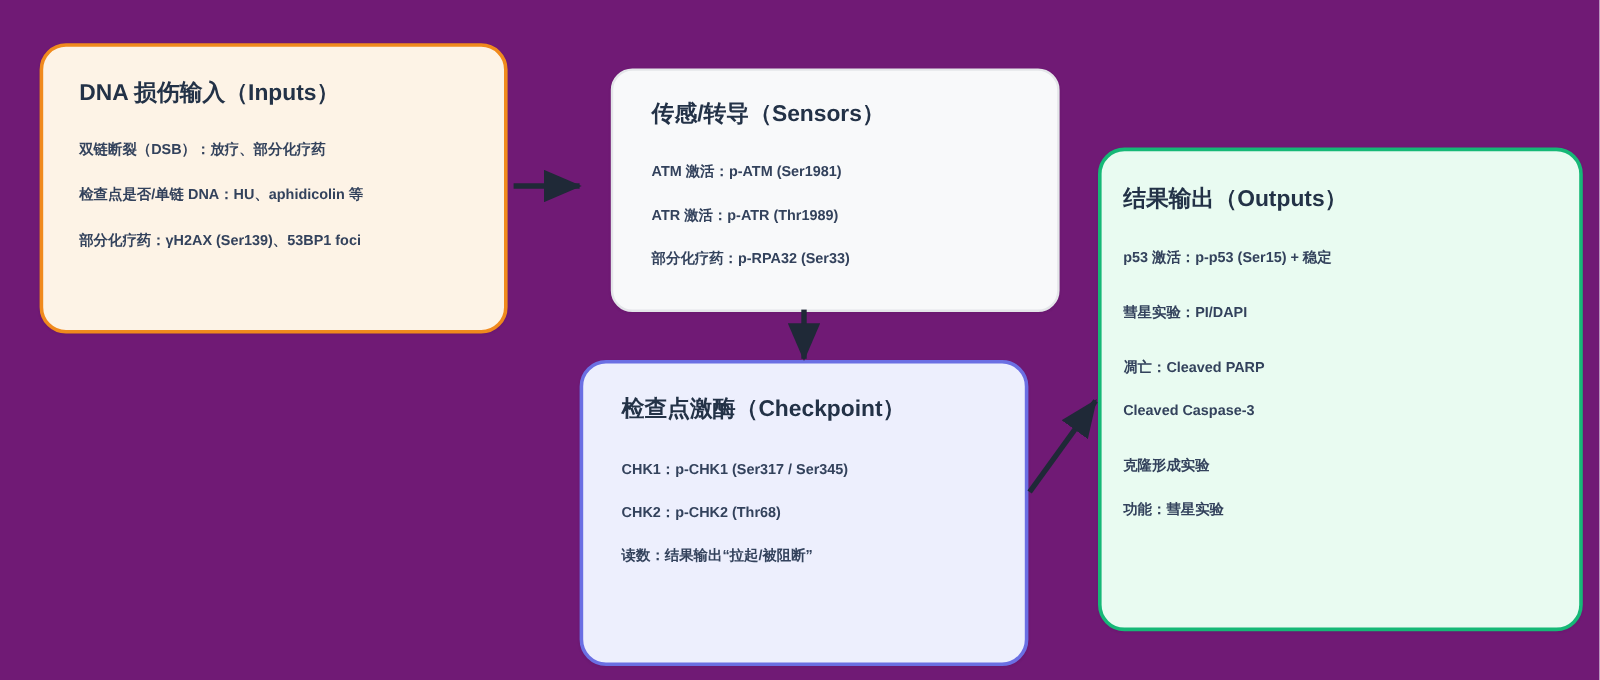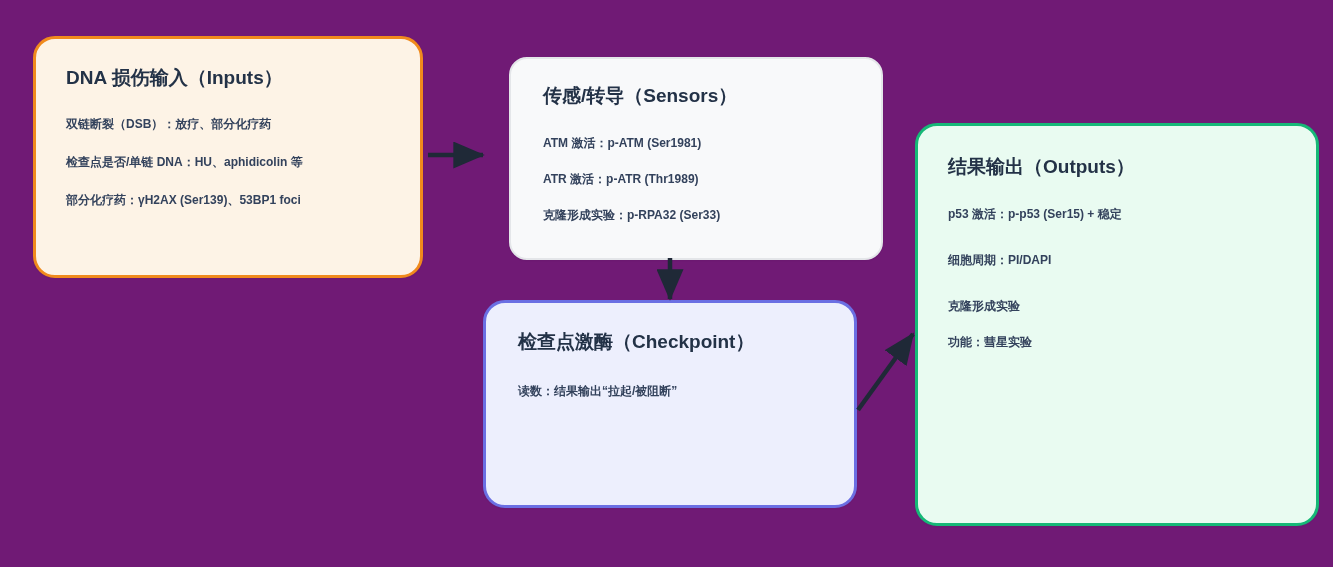--- a/index.html
+++ b/index.html
@@ -52,34 +52,34 @@
     background: #F8F9FA;
     border: 2px solid #E4E6E9;
     border-radius: 18px;
     padding: 24px 32px;
   }
   .node-sensors .node-title { margin-bottom: 16px; }
   .node-sensors .node-line { line-height: 36px; }
   
   .node-checkpoint {
     left: 483px; top: 300px;
-    width: 374px; height: 208px;
+    width: 374px; height: 255px;
     background: #EDEFFD;
     border: 3px solid #6B6FE3;
     padding: 26px 32px;
   }
   .node-checkpoint .node-title { margin-bottom: 18px; }
   .node-checkpoint .node-line { line-height: 36px; }
   
   .node-outputs {
     left: 915px; top: 123px;
     width: 404px; height: 403px;
     background: #E9FBF1;
     border: 3px solid #16B877;
-    padding: 28px 30px;
+    padding: 28px 18px;
   }
   .node-outputs .node-title { margin-bottom: 16px; }
   .node-outputs .node-line { line-height: 36px; }
   .line-group + .line-group { margin-top: 10px; }
   
   .edges-layer {
     position: absolute;
     left: 0; top: 0;
     pointer-events: none;
   }
@@ -93,35 +93,41 @@
     <div class="node-title">DNA 损伤输入（Inputs）</div>
     <div class="node-line">双链断裂（DSB）：放疗、部分化疗药</div>
     <div class="node-line">检查点是否/单链 DNA：HU、aphidicolin 等</div>
     <div class="node-line">部分化疗药：γH2AX (Ser139)、53BP1 foci</div>
   </div>
 
   <div class="node node-sensors">
     <div class="node-title">传感/转导（Sensors）</div>
     <div class="node-line">ATM 激活：p-ATM (Ser1981)</div>
     <div class="node-line">ATR 激活：p-ATR (Thr1989)</div>
-    <div class="node-line">克隆形成实验：p-RPA32 (Ser33)</div>
+    <div class="node-line">部分化疗药：p-RPA32 (Ser33)</div>
   </div>
 
   <div class="node node-checkpoint">
     <div class="node-title">检查点激酶（Checkpoint）</div>
+    <div class="node-line">CHK1：p-CHK1 (Ser317 / Ser345)</div>
+    <div class="node-line">CHK2：p-CHK2 (Thr68)</div>
     <div class="node-line">读数：结果输出“拉起/被阻断”</div>
   </div>
 
   <div class="node node-outputs">
     <div class="node-title">结果输出（Outputs）</div>
     <div class="line-group">
       <div class="node-line">p53 激活：p-p53 (Ser15) + 稳定</div>
     </div>
     <div class="line-group">
-      <div class="node-line">细胞周期：PI/DAPI</div>
+      <div class="node-line">彗星实验：PI/DAPI</div>
+    </div>
+    <div class="line-group">
+      <div class="node-line">凋亡：Cleaved PARP</div>
+      <div class="node-line">Cleaved Caspase-3</div>
     </div>
     <div class="line-group">
       <div class="node-line">克隆形成实验</div>
       <div class="node-line">功能：彗星实验</div>
     </div>
   </div>
 
   <svg class="edges-layer" width="1333" height="567" viewBox="0 0 1333 567">
     <defs>
       <marker id="ah" viewBox="0 0 7 6" markerWidth="7" markerHeight="6" refX="6.6" refY="3" orient="auto">

